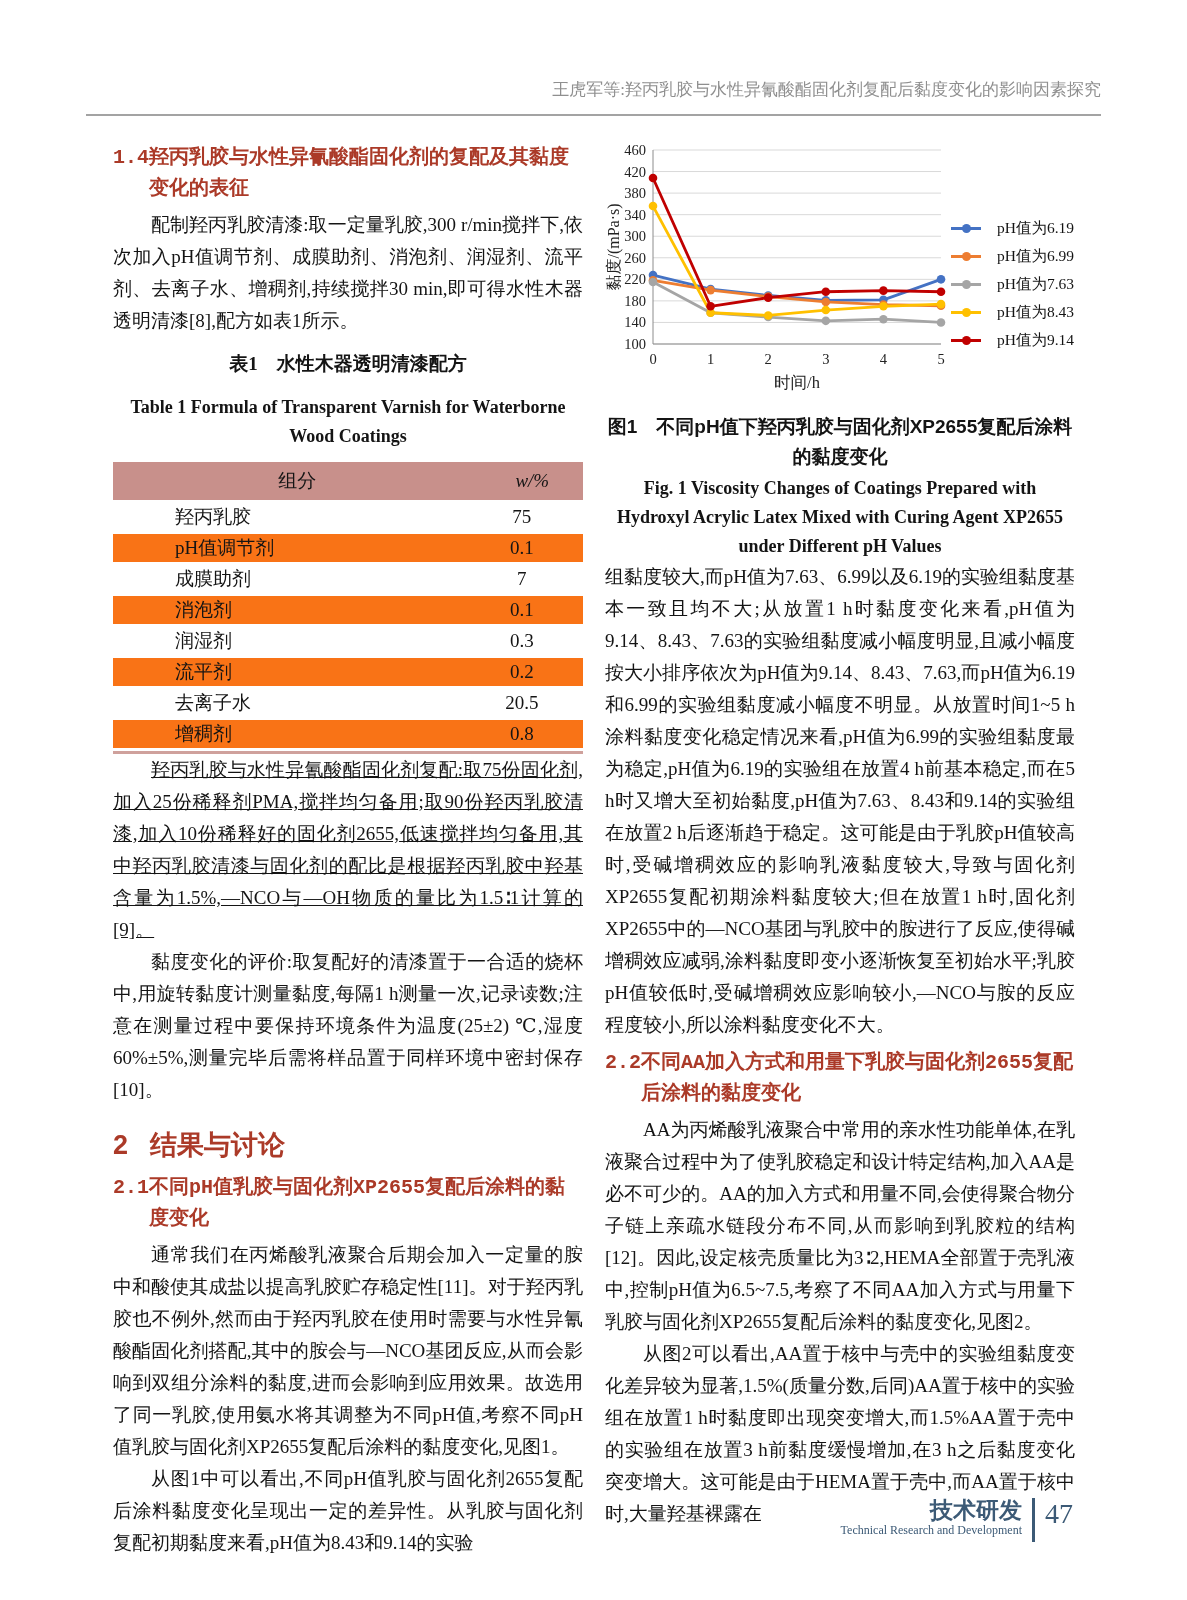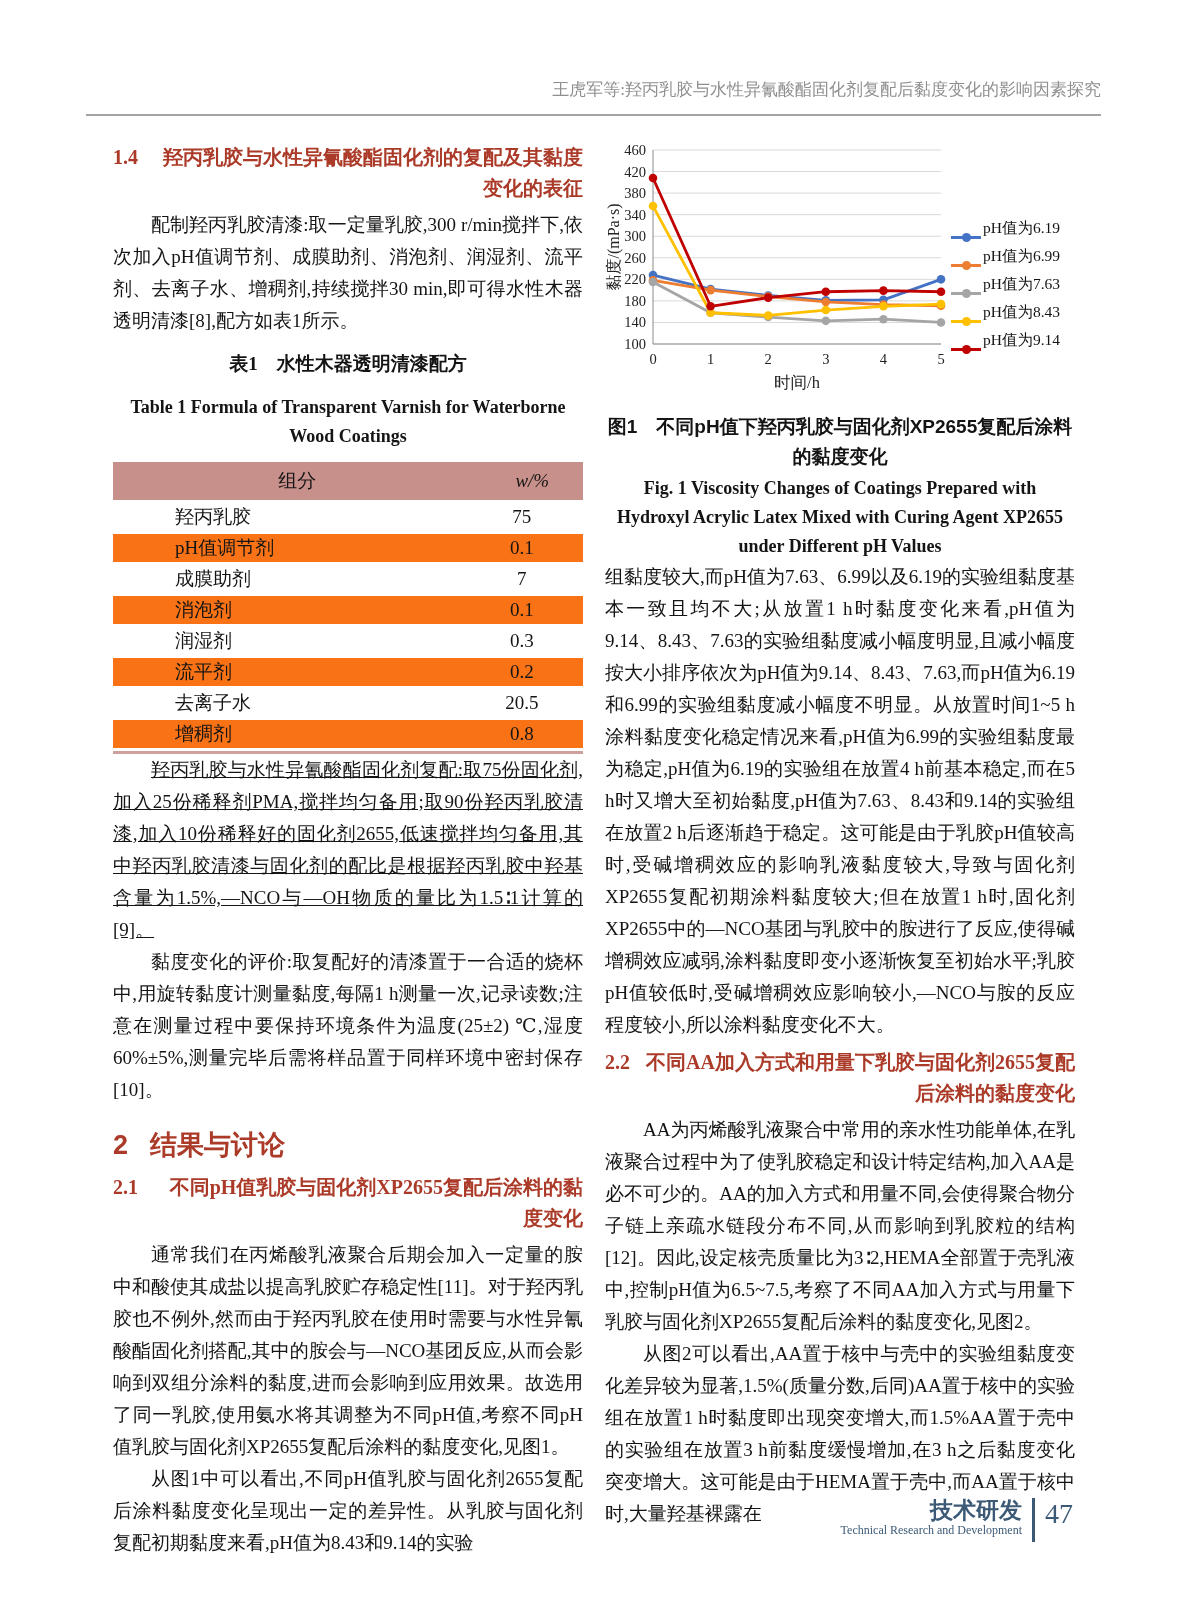--- a/index.html
+++ b/index.html
@@ -26,26 +26,25 @@
     display:flex;gap:22px;
   }
   .col{width:470px;}
   p.body{
     font-size:19px;line-height:32px;margin:0;
     text-align:justify;text-justify:inter-ideograph;
   }
   p.indent{text-indent:2em;}
   
   .h3{
-    display:flex;gap:16px;
-    font-family:Liberation Serif, serif;
+    display:flex;
+    font-family:Liberation Mono, monospace;
     font-weight:bold;color:#ab3a28;
     font-size:20px;line-height:31px;
     margin:6px 0 5px 0;
-    text-align:right;
   }
   .h3 .num{flex:0 0 auto;}
   .h2{
     display:flex;gap:22px;
     font-family:"Liberation Sans","DejaVu Sans",sans-serif;
     font-weight:bold;color:#ab3a28;
     font-size:27px;line-height:34px;
     margin:22px 0 10px 0;
   }
   
@@ -70,21 +69,21 @@
   table.formula tr.alt td{background:#f97316;}
   table.formula td.cname{padding-left:62px;text-align:left;}
   table.formula td.cval{text-align:center;}
   
   .figure{position:relative;width:470px;height:258px;margin-top:4px;}
   .figure svg{position:absolute;left:0;top:0;}
   .legend{
     position:absolute;left:346px;top:78px;
     display:flex;flex-direction:column;gap:7px;
   }
-  .legend-item{display:flex;align-items:flex-end;gap:2px;font-size:15.5px;white-space:nowrap;}
+  .legend-item{display:flex;align-items:center;gap:16px;font-size:15.5px;white-space:nowrap;}
   .legend-line{position:relative;width:30px;height:3px;flex:0 0 auto;}
   .legend-dot{position:absolute;left:11px;top:-3px;width:9px;height:9px;border-radius:50%;}
   .fig-caption-cn{
     font-family:"Liberation Sans","DejaVu Sans",sans-serif;
     font-weight:bold;font-size:19px;line-height:30px;text-align:center;margin-top:14px;
   }
   .fig-caption-en{
     font-weight:bold;font-size:18px;line-height:29px;text-align:center;margin:2px 10px 0 10px;
   }
   

